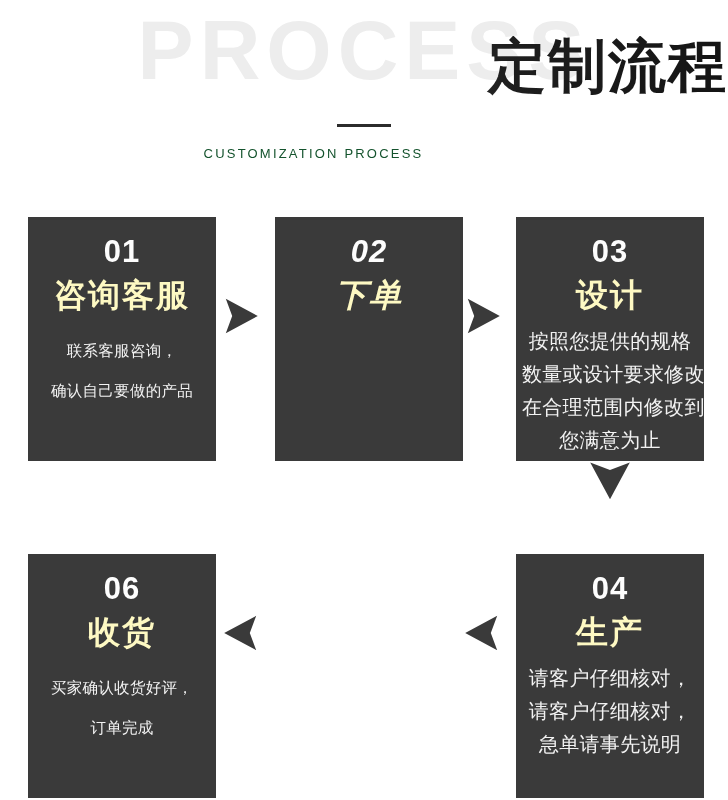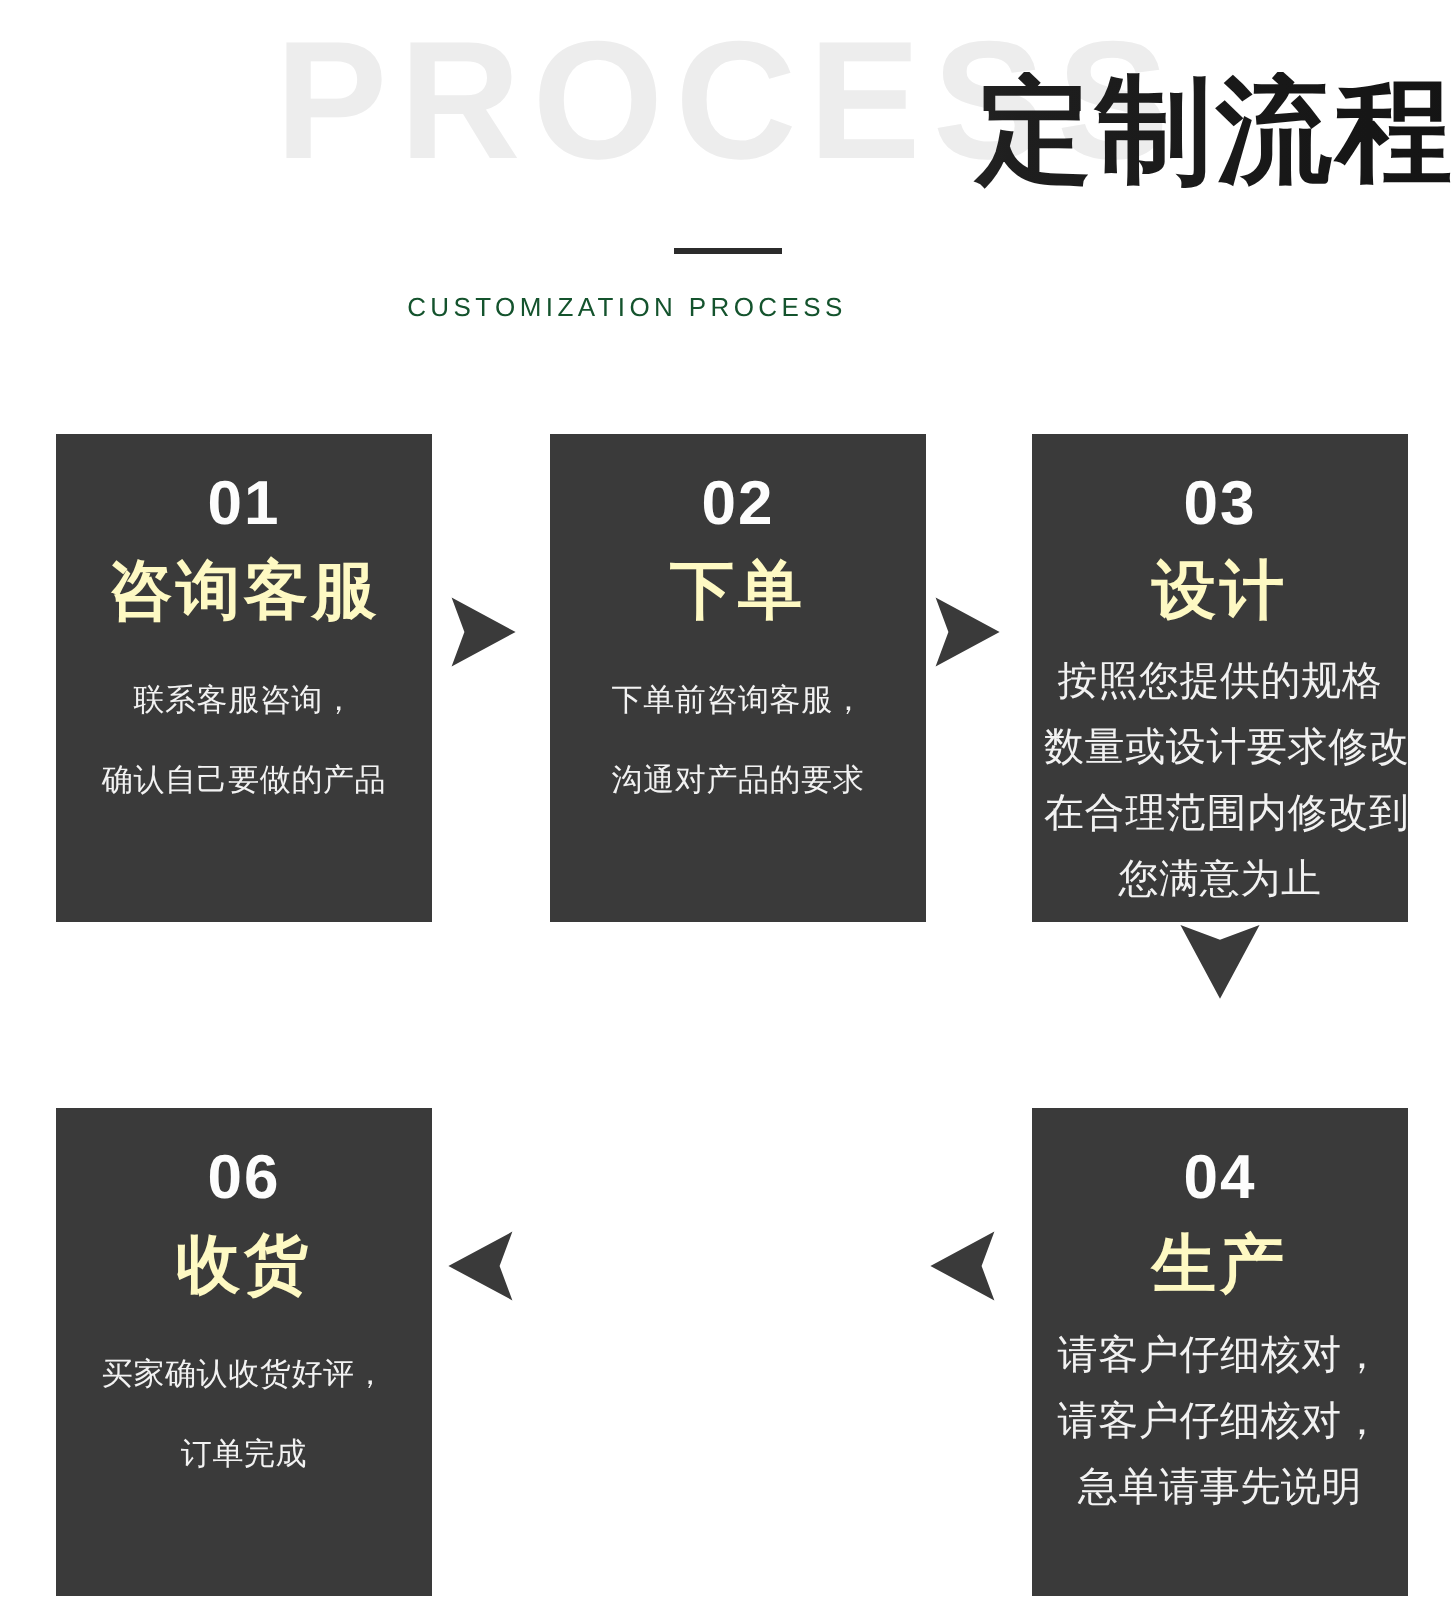--- a/index.html
+++ b/index.html
@@ -64,21 +64,21 @@
     position:absolute;
     top:0;
     width:188px; height:244px;
     background:#3a3a3a;
     color:#ffffff;
     text-align:center;
     padding:16px 6px 10px;
     margin-top:23px;
   }
   .col-1 { left:28px; }
-  .col-2 { left:275px; }
+  .col-2 { left:275px;font-style:italic; }
   .col-3 { left:516px; }
 
   .card-num {
     font-size:31px;
     font-weight:bold;
     line-height:1.25;
     letter-spacing:1px;
     color:#fdfdfd;
   }
   .card-title {
@@ -133,24 +133,20 @@
       <div class="card-title">咨询客服</div>
       <div class="card-desc">
         <span class="dline">联系客服咨询，</span>
         <span class="dline">确认自己要做的产品</span>
       </div>
     </div>
 
     <div class="card col-2">
       <div class="card-num">02</div>
       <div class="card-title">下单</div>
-      <div class="card-desc">
-        <span class="dline">下单前咨询客服，</span>
-        <span class="dline">沟通对产品的要求</span>
-      </div>
     </div>
 
     <div class="card col-3">
       <div class="card-num">03</div>
       <div class="card-title">设计</div>
       <div class="card-desc dense">
         <span class="dline">按照您提供的规格</span>
         <span class="dline">数量或设计要求修改</span>
         <span class="dline">在合理范围内修改到</span>
         <span class="dline">您满意为止</span>

